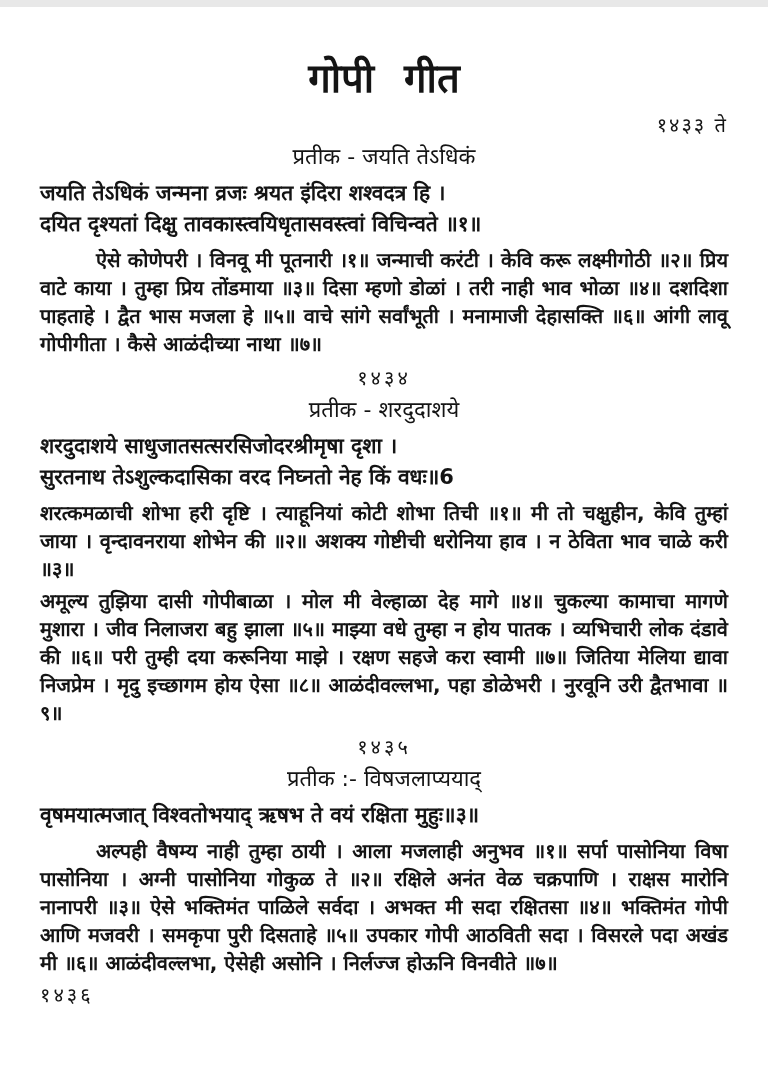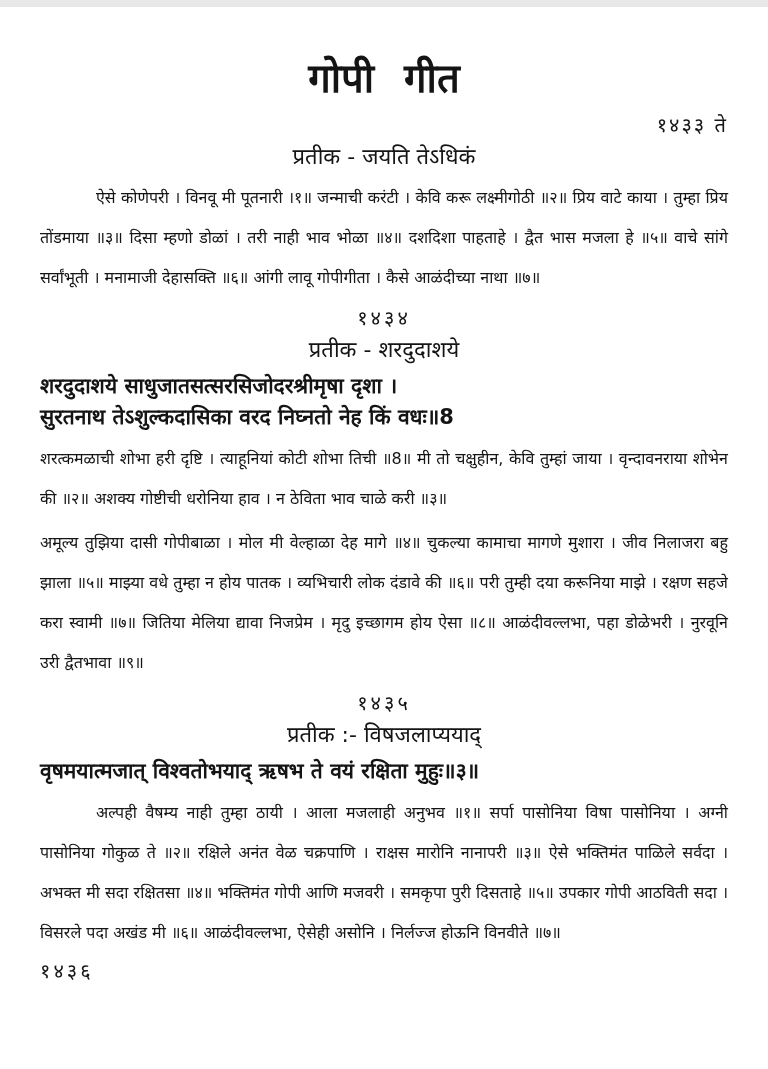--- a/index.html
+++ b/index.html
@@ -46,55 +46,60 @@
     margin: 2px 0 8px 0;
   }
   .shloka {
     font-weight: 700;
     font-size: 21px;
     line-height: 31px;
     margin: 0 0 6px 0;
   }
   .shloka .line { display: block; }
   .para {
-    font-size: 16px;
-    line-height: 40px;
+    font-size: 20px;
+    line-height: 28px;
     text-align: justify;
     margin: 0 0 4px 0;
+    font-weight: bold;
   }
   .para.indent { text-indent: 56px; }
   .footer-number {
     text-align: left;
     font-size: 20px;
     letter-spacing: 3px;
     margin-top: 4px;
   }
 </style>
 </head>
 <body>
 
 <div class="page">
 
   <h1 class="title">गोपी गीत</h1>
 
   <div class="range-note">१४३३ ते</div>
 
   <div>
     <h2 class="section-heading">प्रतीक - जयति तेऽधिकं</h2>
+    <div class="shloka">
+      <span class="line">जयति तेऽधिकं जन्मना व्रजः श्रयत इंदिरा शश्वदत्र हि ।</span>
+      <span class="line">दयित दृश्यतां दिक्षु तावकास्त्वयिधृतासवस्त्वां विचिन्वते ॥१॥</span>
+    </div>
     <p class="para indent">ऐसे कोणेपरी । विनवू मी पूतनारी ।१॥ जन्माची करंटी । केवि करू लक्ष्मीगोठी ॥२॥ प्रिय वाटे काया । तुम्हा प्रिय तोंडमाया ॥३॥ दिसा म्हणो डोळां । तरी नाही भाव भोळा ॥४॥ दशदिशा पाहताहे । द्वैत भास मजला हे ॥५॥ वाचे सांगे सर्वांभूती । मनामाजी देहासक्ति ॥६॥ आंगी लावू गोपीगीता । कैसे आळंदीच्या नाथा ॥७॥</p>
   </div>
 
   <div>
     <div class="section-number">१४३४</div>
     <h2 class="section-heading">प्रतीक - शरदुदाशये</h2>
     <div class="shloka">
       <span class="line">शरदुदाशये साधुजातसत्सरसिजोदरश्रीमृषा दृशा ।</span>
-      <span class="line">सुरतनाथ तेऽशुल्कदासिका वरद निघ्नतो नेह किं वधः॥8</span>
+      <span class="line">सुरतनाथ तेऽशुल्कदासिका वरद निघ्नतो नेह किं वधः॥6</span>
     </div>
-    <p class="para">शरत्कमळाची शोभा हरी दृष्टि । त्याहूनियां कोटी शोभा तिची ॥8॥ मी तो चक्षुहीन, केवि तुम्हां जाया । वृन्दावनराया शोभेन की ॥२॥ अशक्य गोष्टीची धरोनिया हाव । न ठेविता भाव चाळे करी ॥३॥</p>
+    <p class="para">शरत्कमळाची शोभा हरी दृष्टि । त्याहूनियां कोटी शोभा तिची ॥१॥ मी तो चक्षुहीन, केवि तुम्हां जाया । वृन्दावनराया शोभेन की ॥२॥ अशक्य गोष्टीची धरोनिया हाव । न ठेविता भाव चाळे करी ॥३॥</p>
     <p class="para">अमूल्य तुझिया दासी गोपीबाळा । मोल मी वेल्हाळा देह मागे ॥४॥ चुकल्या कामाचा मागणे मुशारा । जीव निलाजरा बहु झाला ॥५॥ माझ्या वधे तुम्हा न होय पातक । व्यभिचारी लोक दंडावे की ॥६॥ परी तुम्ही दया करूनिया माझे । रक्षण सहजे करा स्वामी ॥७॥ जितिया मेलिया द्यावा निजप्रेम । मृदु इच्छागम होय ऐसा ॥८॥ आळंदीवल्लभा, पहा डोळेभरी । नुरवूनि उरी द्वैतभावा ॥९॥</p>
   </div>
 
   <div>
     <div class="section-number">१४३५</div>
     <h2 class="section-heading">प्रतीक :- विषजलाप्ययाद्</h2>
     <div class="shloka">
       <span class="line">वृषमयात्मजात् विश्वतोभयाद् ऋषभ ते वयं रक्षिता मुहुः॥३॥</span>
     </div>
     <p class="para indent">अल्पही वैषम्य नाही तुम्हा ठायी । आला मजलाही अनुभव ॥१॥ सर्पा पासोनिया विषा पासोनिया । अग्नी पासोनिया गोकुळ ते ॥२॥ रक्षिले अनंत वेळ चक्रपाणि । राक्षस मारोनि नानापरी ॥३॥ ऐसे भक्तिमंत पाळिले सर्वदा । अभक्त मी सदा रक्षितसा ॥४॥ भक्तिमंत गोपी आणि मजवरी । समकृपा पुरी दिसताहे ॥५॥ उपकार गोपी आठविती सदा । विसरले पदा अखंड मी ॥६॥ आळंदीवल्लभा, ऐसेही असोनि । निर्लज्ज होऊनि विनवीते ॥७॥</p>

